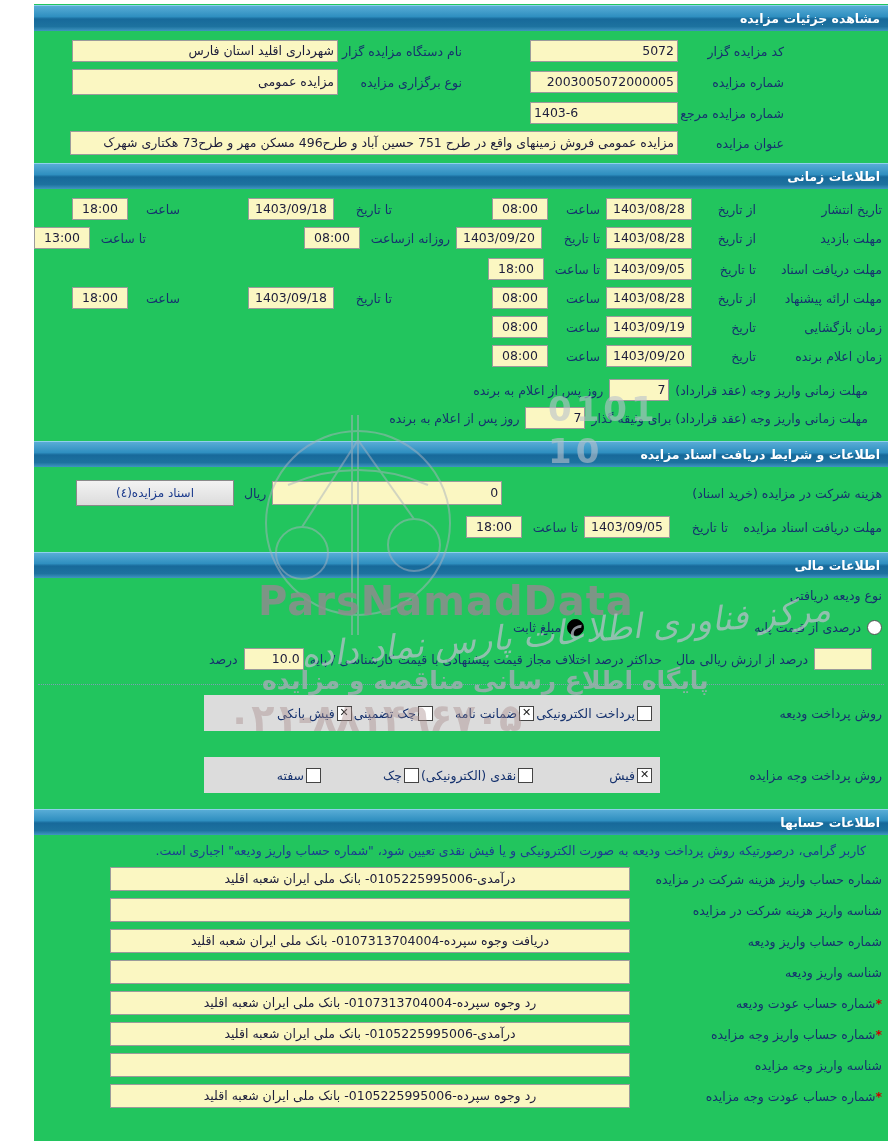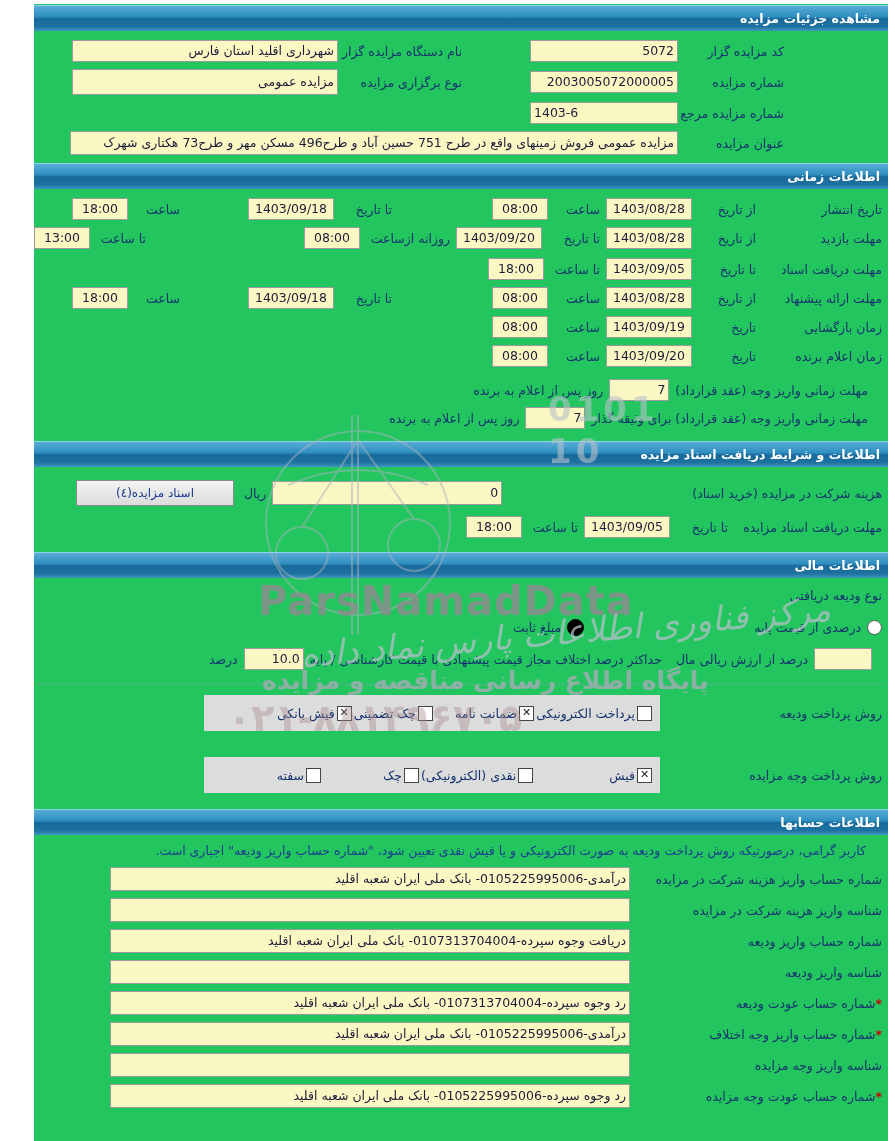--- a/index.html
+++ b/index.html
@@ -41,21 +41,21 @@
   .panel{background:#dcdcdc;display:flex;align-items:center;height:36px;width:456px;padding:0 8px;box-sizing:border-box;column-gap:2px}
   .cb{width:13px;height:13px;background:#fff;border:1px solid #444;display:inline-block;position:relative;flex:0 0 auto}
   .cb.checked::after{content:"\2715";position:absolute;left:0;top:-1px;width:13px;text-align:center;font-size:11px;color:#222;line-height:14px}
   .radio{width:13px;height:13px;border:1px solid #555;border-radius:50%;background:#fff;display:inline-block;flex:0 0 auto}
   .radio.checked{background:#000;border-color:#000;width:15px;height:15px}
   .dotline{border:none;border-top:1px dotted #7d9db4;margin:14px 4px 0 4px}
   .star{display:none;color:#cc0000;font-size:12.5px;font-weight:bold}
   .star.show{display:inline}
   .star.show::before{content:"*"}
   .albl{width:246px;text-align:right;white-space:nowrap;overflow:visible}
-  .acc-bx{width:512px;height:22px;line-height:22px;}
+  .acc-bx{width:512px;height:22px;line-height:22px;text-align:center}
   .notice{color:#1c3d8f;font-size:12.5px;padding:8px 22px 0 0;white-space:nowrap;position:relative;z-index:2}
   
   .wm{position:absolute;inset:0;z-index:3;pointer-events:none;direction:ltr}
   .wm .brand{position:absolute;left:258px;top:578px;font-size:40px;font-weight:bold;color:#8d8d8d;letter-spacing:1px;opacity:.85}
   .wm .script{position:absolute;left:300px;top:612px;font-size:34px;color:#b7bfc9;opacity:.75;transform:rotate(-5deg);direction:rtl;white-space:nowrap;font-style:italic}
   .wm .tagline{position:absolute;left:262px;top:666px;font-size:25px;font-weight:bold;color:#a6adb6;opacity:.8;direction:rtl;white-space:nowrap}
   .wm .phone{position:absolute;left:228px;top:696px;font-size:38px;font-weight:bold;color:rgba(168,138,138,.42);letter-spacing:3px;direction:rtl;white-space:nowrap}
   .wm .digits{position:absolute;left:548px;top:388px;font-size:34px;font-weight:bold;color:#b9c2cc;opacity:.6;line-height:42px;letter-spacing:4px}
   .wm svg{position:absolute;left:240px;top:395px;opacity:.5}
 </style>
@@ -262,21 +262,21 @@
   </div>
   <div class="r" style="margin-top:7px">
     <span class="albl lbl"><span>شناسه واریز ودیعه</span></span>
     <span class="bx acc-bx"></span>
   </div>
   <div class="r" style="margin-top:7px">
     <span class="albl lbl"><i class="star show"></i><span>شماره حساب عودت ودیعه</span></span>
     <span class="bx acc-bx">رد وجوه سپرده-0107313704004- بانک ملی ایران شعبه اقلید</span>
   </div>
   <div class="r" style="margin-top:7px">
-    <span class="albl lbl"><i class="star show"></i><span>شماره حساب واریز وجه اختلاف</span></span>
+    <span class="albl lbl"><i class="star show"></i><span>شماره حساب واریز وجه مزایده</span></span>
     <span class="bx acc-bx">درآمدی-0105225995006- بانک ملی ایران شعبه اقلید</span>
   </div>
   <div class="r" style="margin-top:7px">
     <span class="albl lbl"><span>شناسه واریز وجه مزایده</span></span>
     <span class="bx acc-bx"></span>
   </div>
   <div class="r" style="margin-top:7px">
     <span class="albl lbl"><i class="star show"></i><span>شماره حساب عودت وجه مزایده</span></span>
     <span class="bx acc-bx">رد وجوه سپرده-0105225995006- بانک ملی ایران شعبه اقلید</span>
   </div>

